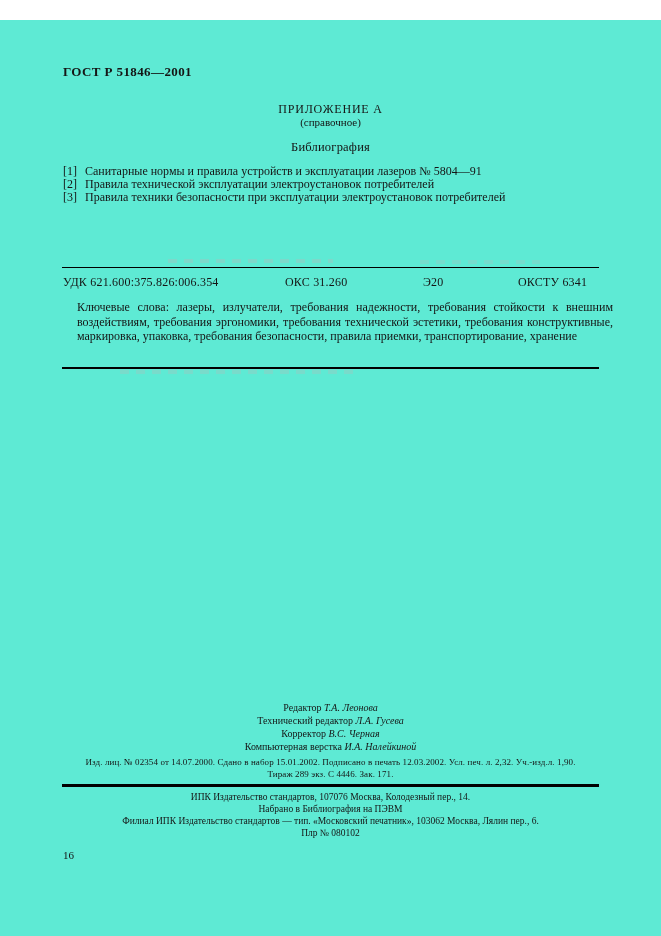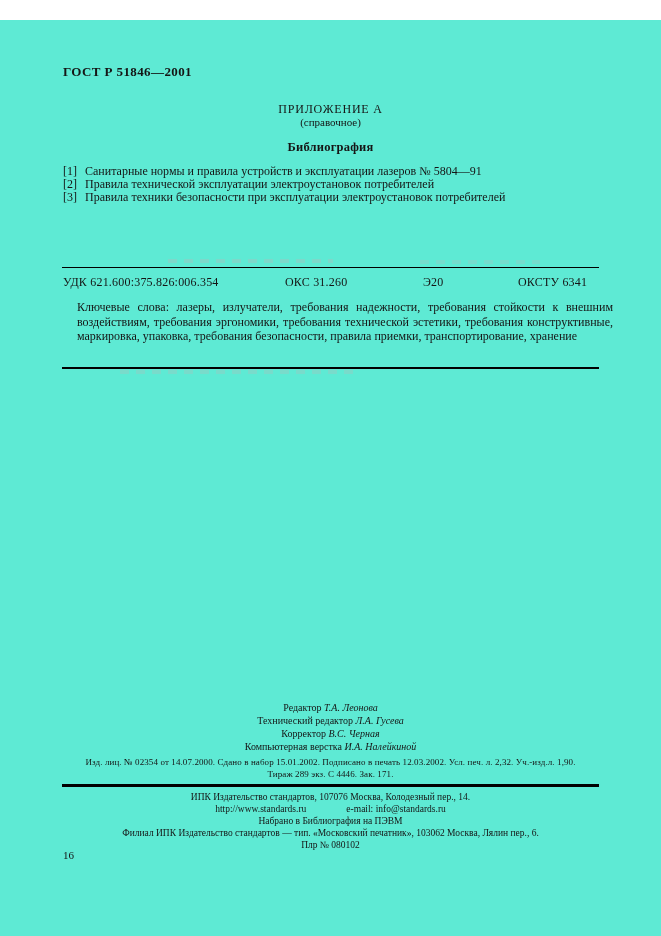--- a/index.html
+++ b/index.html
@@ -35,21 +35,21 @@
     font-size: 12px;
     letter-spacing: 0.8px;
   }
   .appendix-subtitle {
     top: 96px;
     font-size: 11px;
   }
   .biblio-title {
     top: 120px;
     font-size: 12.5px;
-    font-weight: bold;
+    font-weight: normal;
     letter-spacing: 0.2px;
   }
 
   .ref-list {
     left: 63px; top: 145px;
     width: 537px;
     font-size: 12px;
   }
   .ref-item {
     display: flex;
@@ -181,24 +181,20 @@
     <div><span>Компьютерная верстка</span> <span class="credit-name">И.А. Налейкиной</span></div>
   </div>
 
   <div class="abs center-line imprint imprint-1">Изд. лиц. № 02354 от 14.07.2000. Сдано в набор 15.01.2002. Подписано в печать 12.03.2002. Усл. печ. л. 2,32. Уч.-изд.л. 1,90.</div>
   <div class="abs center-line imprint imprint-2">Тираж 289 экз. С 4446. Зак. 171.</div>
 
   <div class="abs rule rule-thick"></div>
 
   <div class="abs center-line publisher">
     <div>ИПК Издательство стандартов, 107076 Москва, Колодезный пер., 14.</div>
-    <div class="web-row">
-      <span>http://www.standards.ru</span>
-      <span>e-mail: info@standards.ru</span>
-    </div>
     <div>Набрано в Библиография на ПЭВМ</div>
     <div>Филиал ИПК Издательство стандартов — тип. «Московский печатник», 103062 Москва, Лялин пер., 6.</div>
     <div>Плр № 080102</div>
   </div>
 
   <div class="abs page-num">16</div>
 
 </div>
 
 </body></html>

